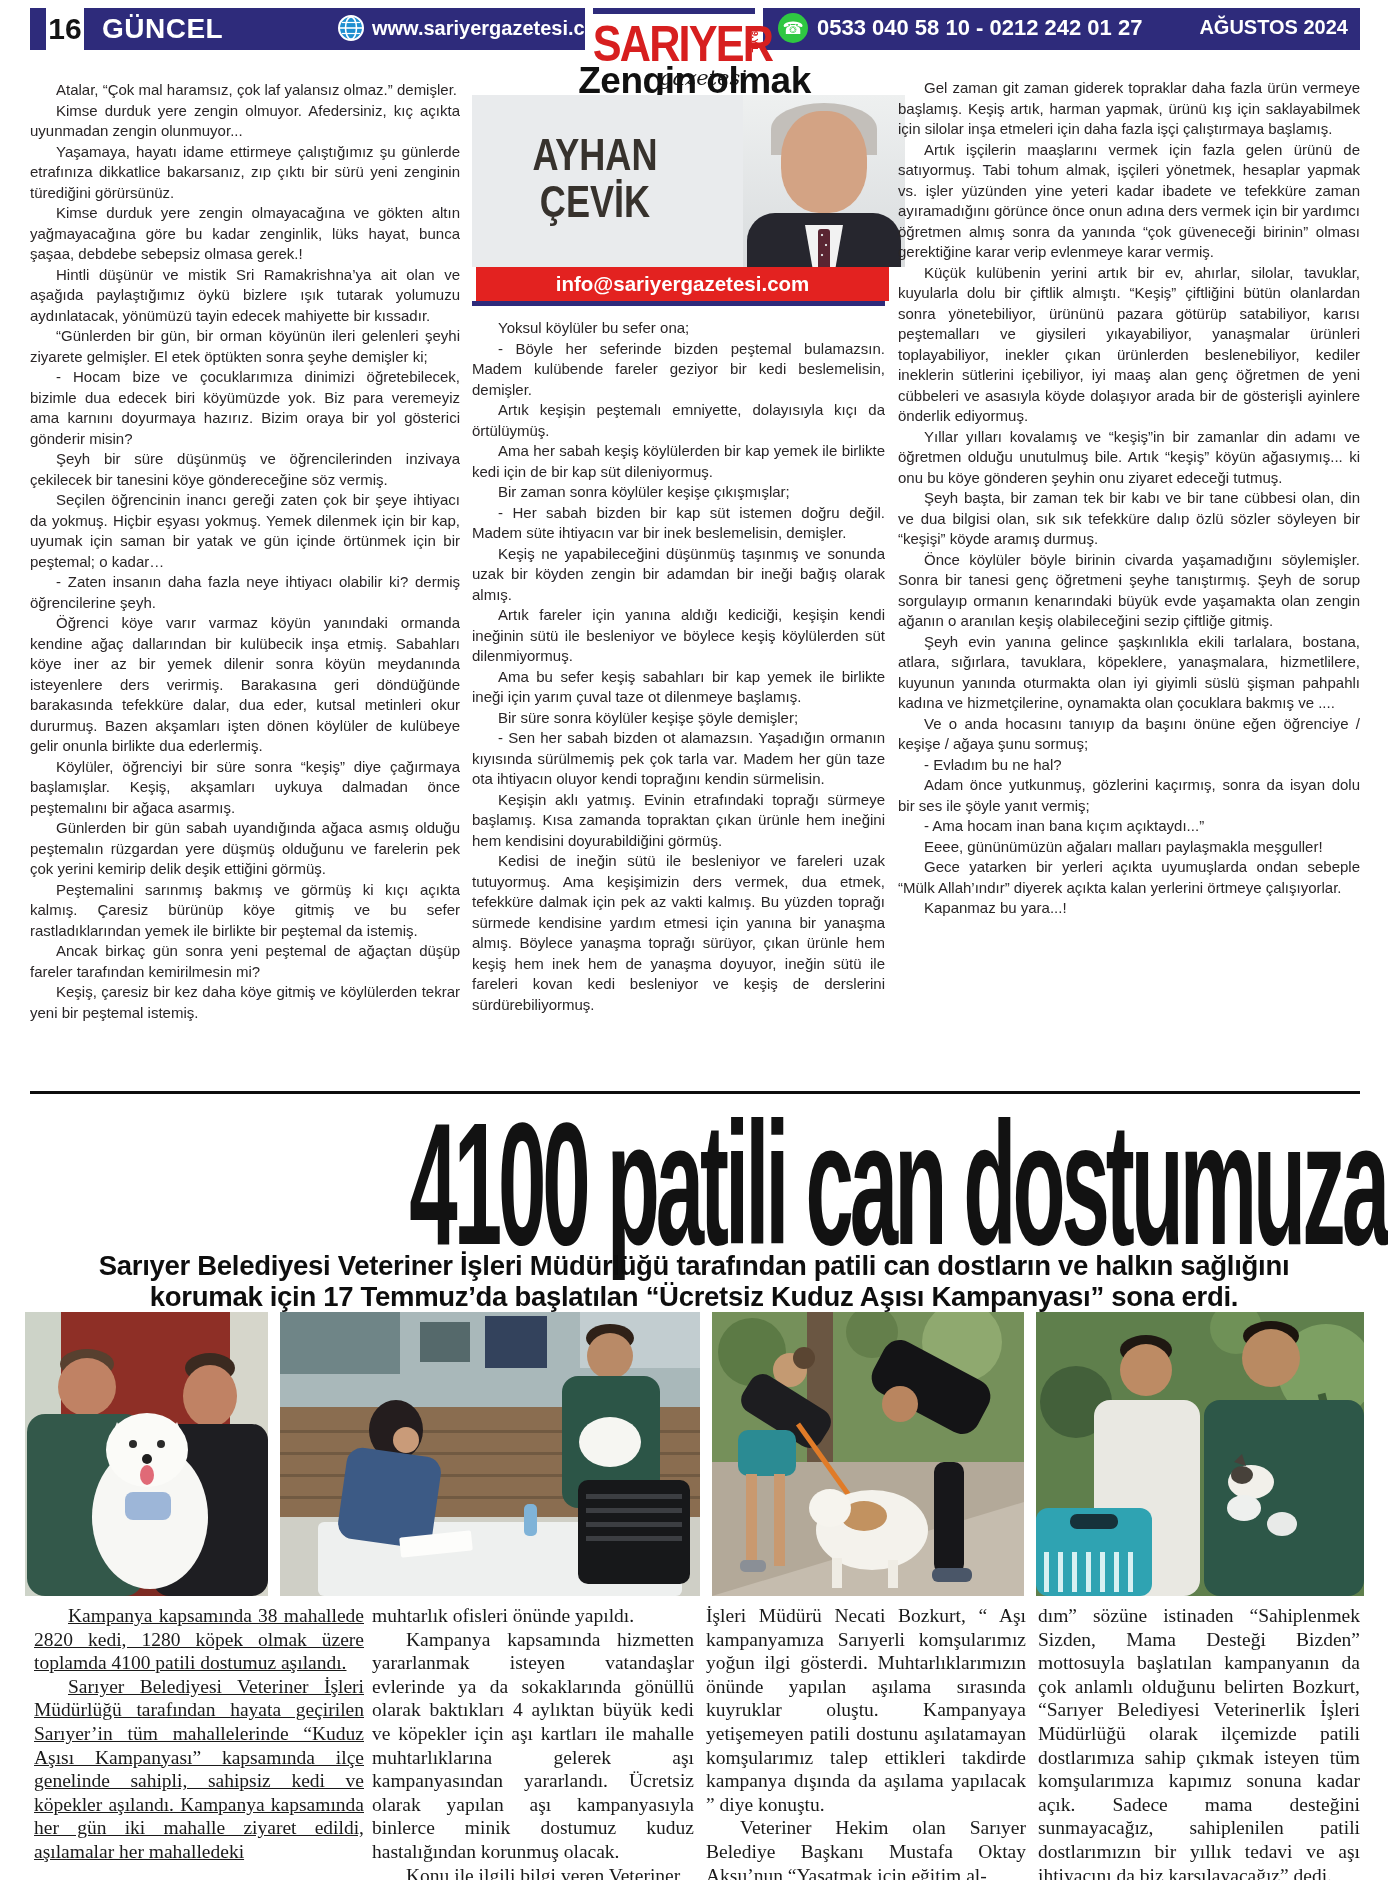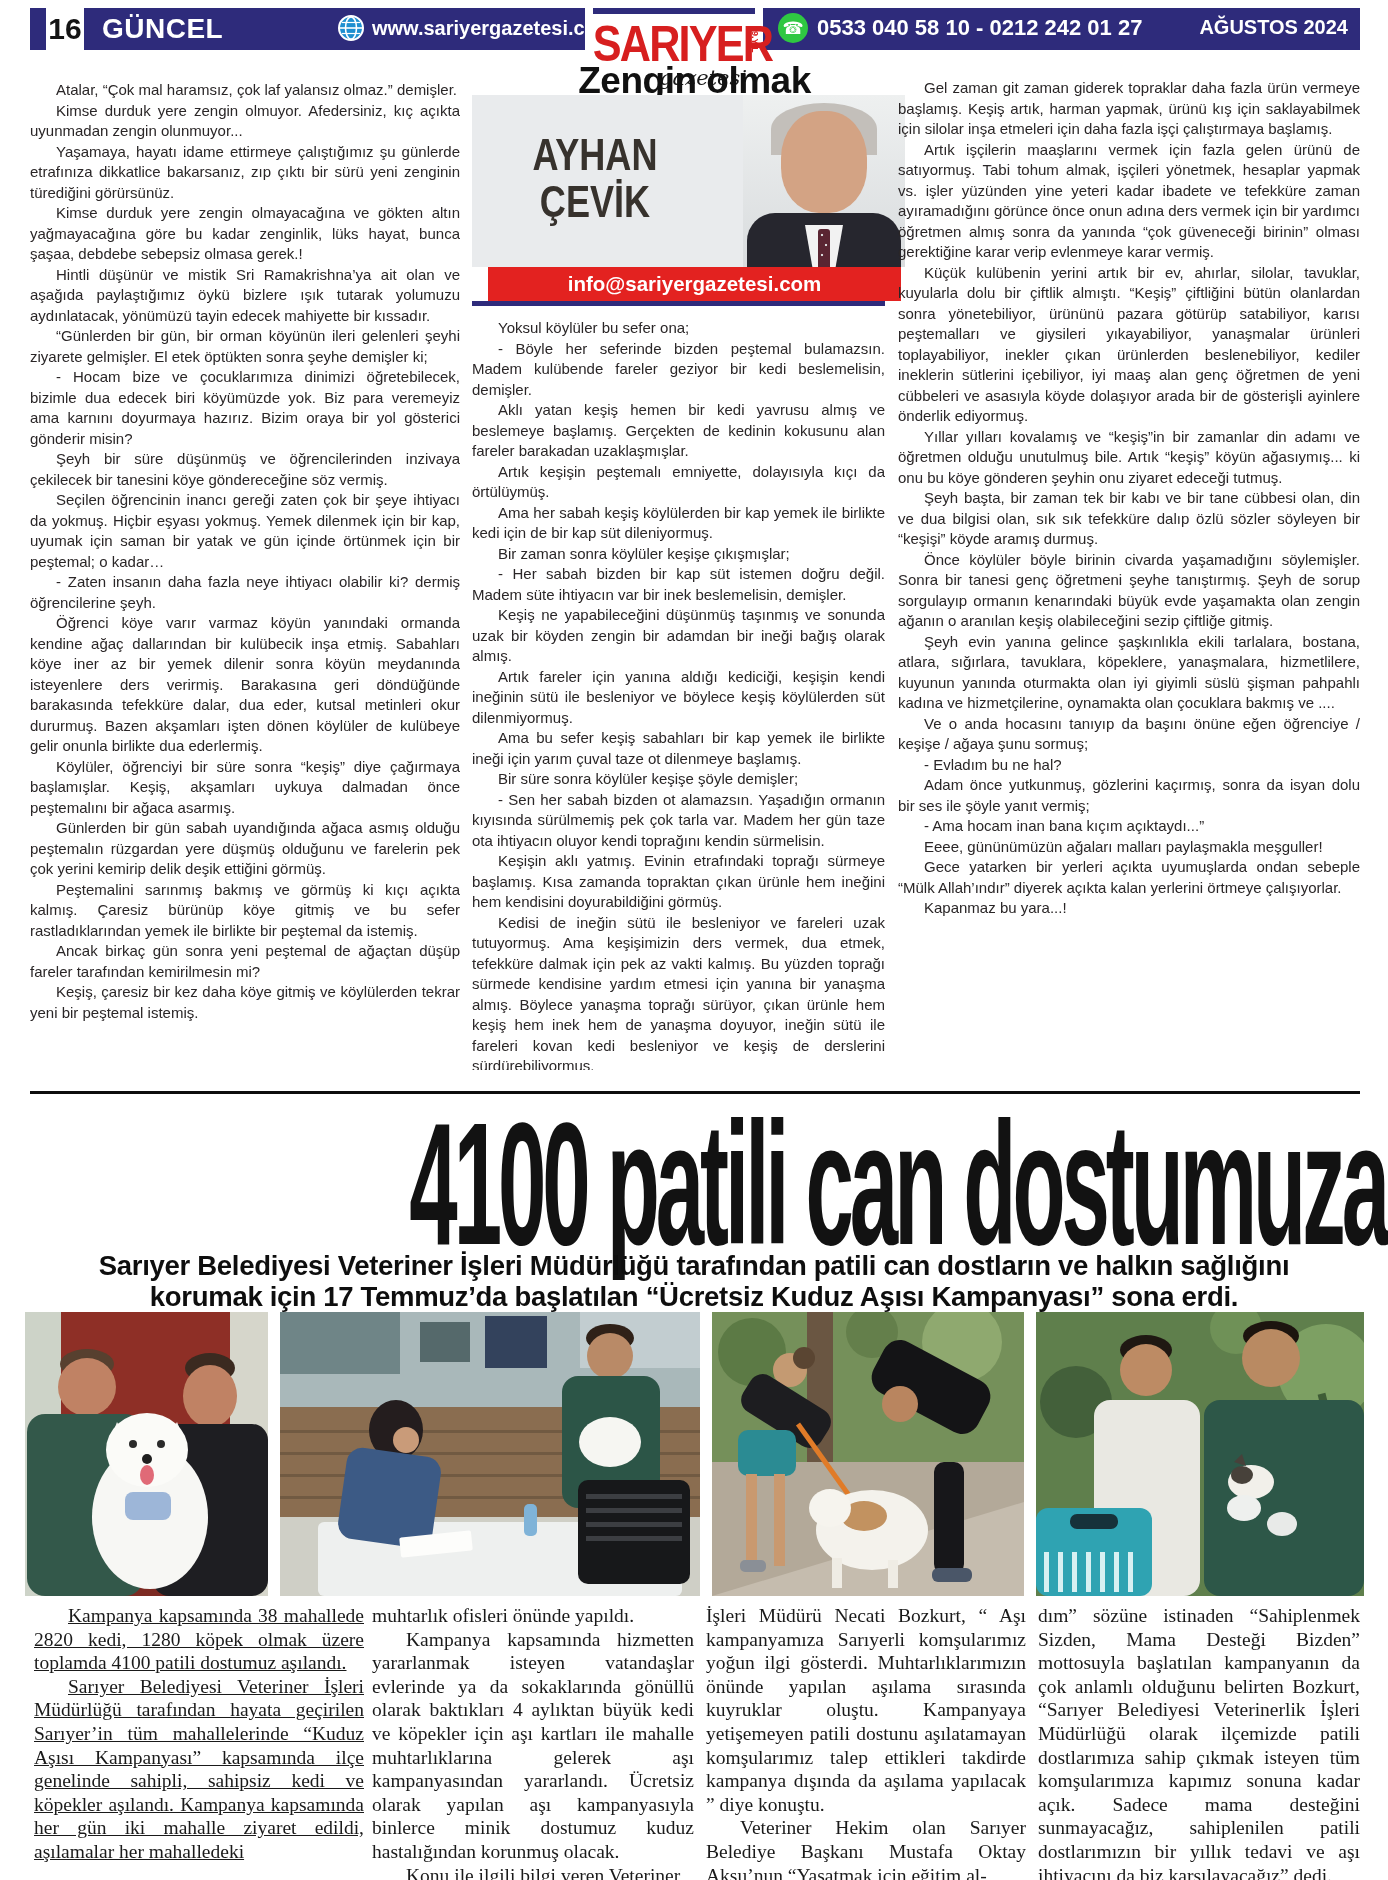--- a/index.html
+++ b/index.html
@@ -36,21 +36,21 @@
   .author-box{position:absolute;left:472px;top:95px;width:413px;height:172px;background:#e9ebed;padding-left:20px;}
   .author-name{position:absolute;left:8px;top:36px;width:230px;text-align:center;font-weight:bold;
     font-size:44px;line-height:47px;color:#37322d;transform:scaleX(.82);transform-origin:center;}
   .author-photo{position:absolute;right:0;top:0;width:162px;height:172px;background:linear-gradient(#eef0f0,#d9dcde);overflow:hidden;}
   .ap-hair{position:absolute;left:28px;top:8px;width:106px;height:52px;border-radius:50% 50% 0 0;background:#c3bfba;}
   .ap-head{position:absolute;left:38px;top:16px;width:86px;height:102px;background:#d3a384;border-radius:46% 46% 44% 44%;}
   .ap-body{position:absolute;left:4px;bottom:-10px;width:154px;height:64px;background:#26262e;border-radius:28px 28px 0 0;}
   .ap-shirt{position:absolute;left:62px;bottom:-10px;width:38px;height:52px;background:#f2f2f2;clip-path:polygon(0 0,100% 0,76% 100%,24% 100%);}
   .ap-tie{position:absolute;left:75px;bottom:-8px;width:12px;height:46px;background:#5a2532;border-radius:3px;
     background-image:radial-gradient(circle at 4px 6px,#d8d8d8 1px,transparent 1.6px),radial-gradient(circle at 8px 16px,#d8d8d8 1px,transparent 1.6px),radial-gradient(circle at 4px 26px,#d8d8d8 1px,transparent 1.6px);}
-  .author-email{position:absolute;left:488px;top:267px;width:413px;height:34px;background:#e32220;color:#fff;
+  .author-email{position:absolute;left:476px;top:267px;width:413px;height:34px;background:#e32220;color:#fff;
     font-weight:bold;font-size:20.5px;display:flex;align-items:center;justify-content:center;text-align:center;}
   .author-underline{position:absolute;left:472px;top:301px;width:413px;height:5px;background:#2e2b7b;}
 
   
   .divider{position:absolute;left:30px;top:1091px;width:1330px;height:3px;background:#0d0d0d;}
   .headline-wrap{position:absolute;top:1098px;left:0;width:1388px;height:152px;text-align:center;}
   .headline-inner{display:inline-block;white-space:nowrap;font-size:150px;line-height:148px;font-weight:bold;
     letter-spacing:-7px;color:#121212;transform:scale(.58,1.16);transform-origin:center top;}
   .subheadline{position:absolute;top:1251px;left:59px;width:1270px;margin:0;text-align:center;
     font-size:27.5px;line-height:30.5px;font-weight:bold;color:#0e0e0e;letter-spacing:-.3px;}
@@ -146,21 +146,20 @@
         <div class="ap-shirt"></div>
         <div class="ap-tie"></div>
       </div>
     </div>
     <div class="author-email">info@sariyergazetesi.com</div>
     <div class="author-underline"></div>
 
     <div class="ca-col col2">
         <p>Yoksul köylüler bu sefer ona;</p>
         <p>- Böyle her seferinde bizden peştemal bulamazsın. Madem kulübende fareler geziyor bir kedi beslemelisin, demişler.</p>
-        <p>Aklı yatan keşiş hemen bir kedi yavrusu almış ve beslemeye başlamış. Gerçekten de kedinin kokusunu alan fareler barakadan uzaklaşmışlar.</p>
         <p>Artık keşişin peştemalı emniyette, dolayısıyla kıçı da örtülüymüş.</p>
         <p>Ama her sabah keşiş köylülerden bir kap yemek ile birlikte kedi için de bir kap süt dileniyormuş.</p>
         <p>Bir zaman sonra köylüler keşişe çıkışmışlar;</p>
         <p>- Her sabah bizden bir kap süt istemen doğru değil. Madem süte ihtiyacın var bir inek beslemelisin, demişler.</p>
         <p>Keşiş ne yapabileceğini düşünmüş taşınmış ve sonunda uzak bir köyden zengin bir adamdan bir ineği bağış olarak almış.</p>
         <p>Artık fareler için yanına aldığı kediciği, keşişin kendi ineğinin sütü ile besleniyor ve böylece keşiş köylülerden süt dilenmiyormuş.</p>
         <p>Ama bu sefer keşiş sabahları bir kap yemek ile birlikte ineği için yarım çuval taze ot dilenmeye başlamış.</p>
         <p>Bir süre sonra köylüler keşişe şöyle demişler;</p>
         <p>- Sen her sabah bizden ot alamazsın. Yaşadığın ormanın kıyısında sürülmemiş pek çok tarla var. Madem her gün taze ota ihtiyacın oluyor kendi toprağını kendin sürmelisin.</p>
         <p>Keşişin aklı yatmış. Evinin etrafındaki toprağı sürmeye başlamış. Kısa zamanda topraktan çıkan ürünle hem ineğini hem kendisini doyurabildiğini görmüş.</p>

